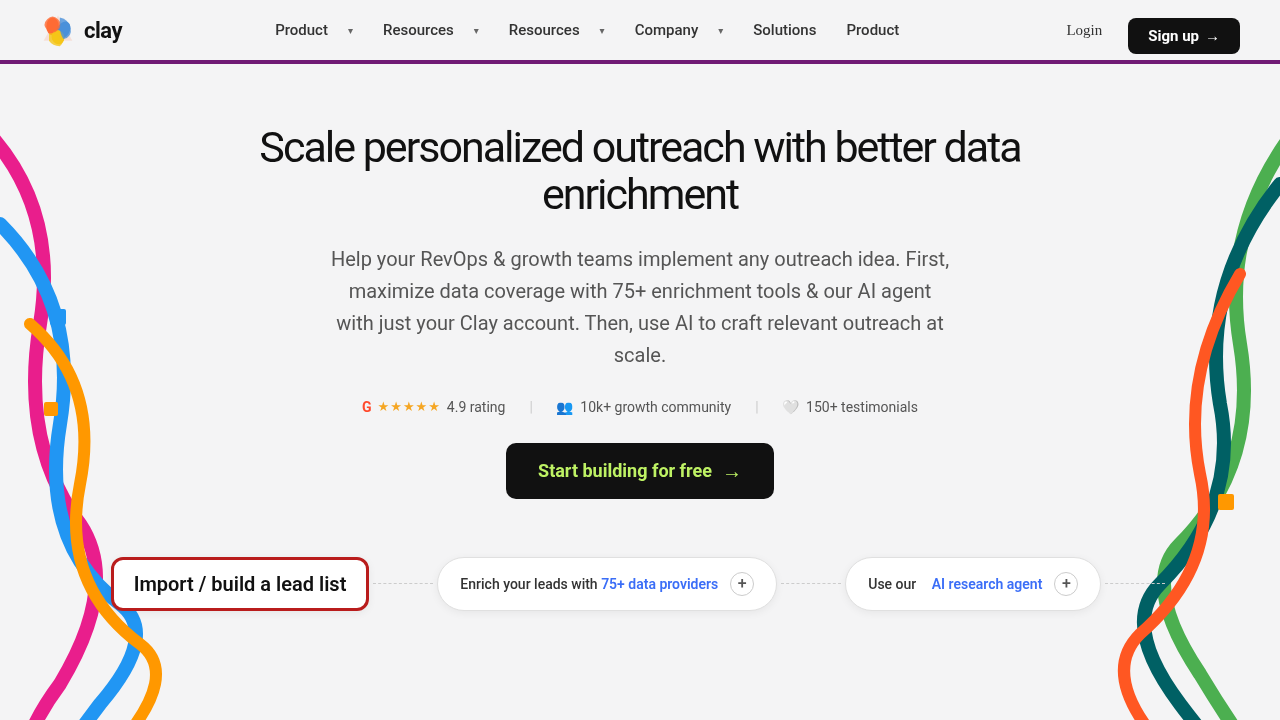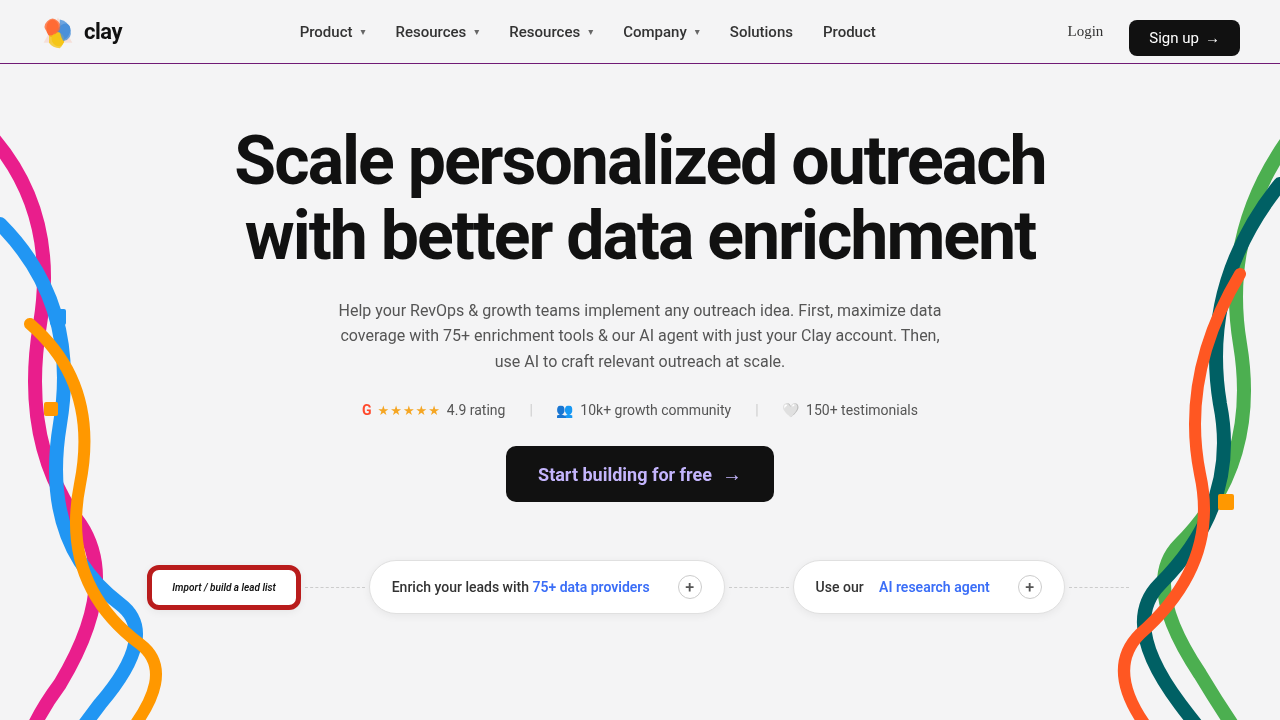--- a/index.html
+++ b/index.html
@@ -11,21 +11,21 @@
     }
 
     
     nav {
       display: flex;
       align-items: center;
       justify-content: space-between;
       padding: 0 40px;
       height: 64px;
       background: #f4f4f5;
-      border-bottom: 1px solid #701a75;
+      border-bottom: 4px solid #701a75;
       position: relative;
       z-index: 10;
     }
     .nav-logo {
       display: flex;
       align-items: center;
       gap: 8px;
       text-decoration: none;
     }
     .nav-logo-icon {
@@ -40,21 +40,21 @@
     }
     .nav-links {
       display: flex;
       align-items: center;
       gap: 6px;
       list-style: none;
     }
     .nav-links li a {
       display: flex;
       align-items: center;
-      gap: 8px;
+      gap: 20px;
       text-decoration: none;
       color: #333;
       font-size: 15px;
       font-weight: 500;
       padding: 6px 12px;
       border-radius: 6px;
       transition: background 0.15s;
     }
     .chevron {
       font-size: 10px;
@@ -75,47 +75,47 @@
       font-family: Liberation Serif, serif;
     }
     .btn-signup {
       display: flex;
       align-items: center;
       gap: 6px;
       text-decoration: none;
       background: #111;
       color: #fff;
       font-size: 15px;
-      font-weight: 400;
+      font-weight: 700;
       padding: 9px 20px;
       border-radius: 8px;
       margin-top: 12px;
     }
 
     
     .hero {
       position: relative;
       text-align: center;
       padding: 60px 20px 0;
       overflow: hidden;
       min-height: 656px;
     }
 
     .hero-title {
-      font-size: 68px;
-      font-weight: 700;
+      font-size: 43px;
+      font-weight: 400;
       line-height: 1.1;
       color: #111;
       letter-spacing: -2px;
       max-width: 900px;
       margin: 0 auto 24px;
     }
 
     .hero-subtitle {
-      font-size: 16px;
+      font-size: 20px;
       color: #555;
       max-width: 620px;
       margin: 0 auto 28px;
       line-height: 1.6;
     }
 
     .hero-stats {
       display: flex;
       align-items: center;
       justify-content: center;
@@ -133,69 +133,68 @@
       color: #f5a623;
       font-size: 13px;
       letter-spacing: 1px;
     }
 
     .cta-btn {
       display: inline-flex;
       align-items: center;
       gap: 10px;
       background: #111;
-      color: #c4b5fd;
+      color: #bef264;
       text-decoration: none;
       font-size: 18px;
       font-weight: 700;
       padding: 16px 32px;
       border-radius: 10px;
       margin-bottom: 48px;
     }
 
     
     .flow-row {
       display: flex;
       align-items: center;
       justify-content: center;
       gap: 0;
       position: relative;
       margin-top: 10px;
     }
 
     .flow-card {
       background: #fff;
-      border: 5px solid #b91c1c;
+      border: 3px solid #b91c1c;
       border-radius: 12px;
       padding: 12px 20px;
-      font-size: 10px;
+      font-size: 20px;
       font-weight: 600;
       color: #111;
       white-space: nowrap;
       box-shadow: 0 2px 8px rgba(0,0,0,0.06);
-      font-style: italic;
     }
     .flow-card.import-card {
       position: relative;
     }
     .flow-card.scale-card {
       position: relative;
     }
 
     .flow-pill {
       background: #fff;
       border: 1px solid #e0e0e0;
       border-radius: 40px;
       padding: 14px 22px;
       font-size: 14px;
       font-weight: 500;
       color: #333;
       display: flex;
       align-items: center;
-      gap: 24px;
+      gap: 8px;
       cursor: pointer;
       box-shadow: 0 2px 8px rgba(0,0,0,0.06);
     }
     .flow-pill .plus-btn {
       width: 24px;
       height: 24px;
       border: 1px solid #ccc;
       border-radius: 50%;
       display: flex;
       align-items: center;

